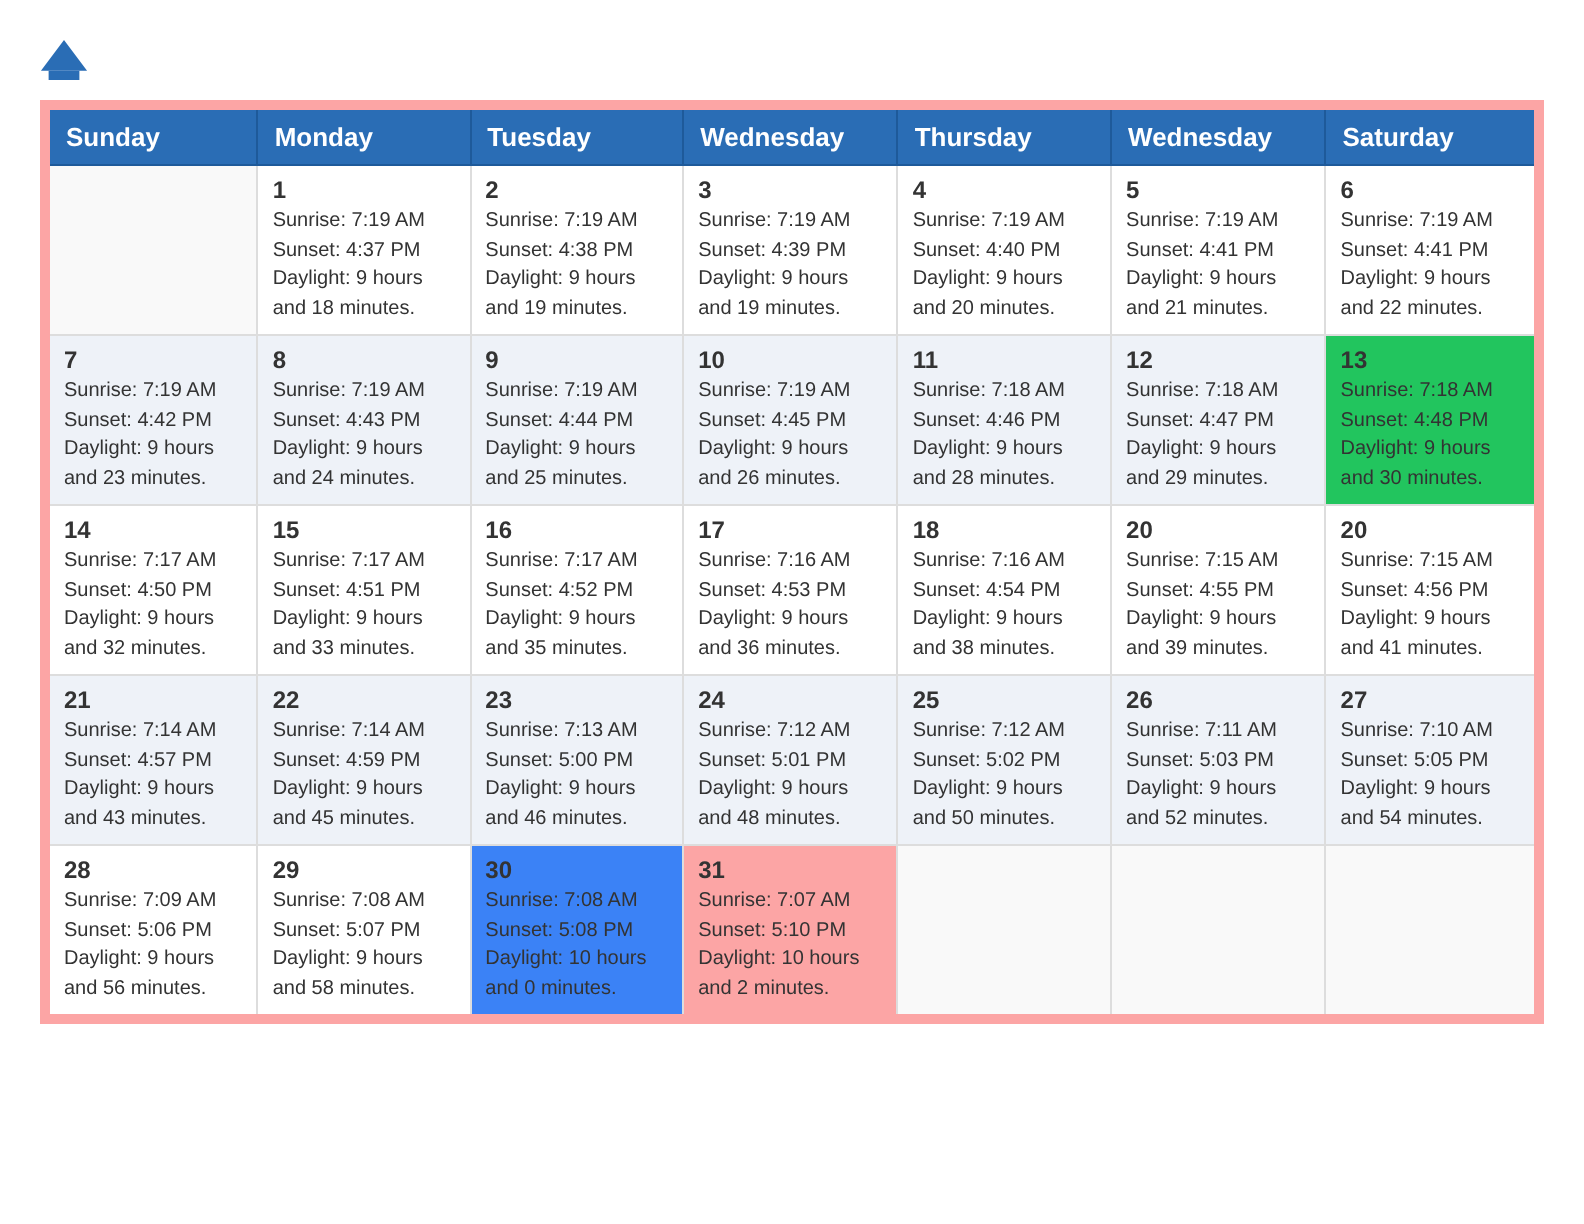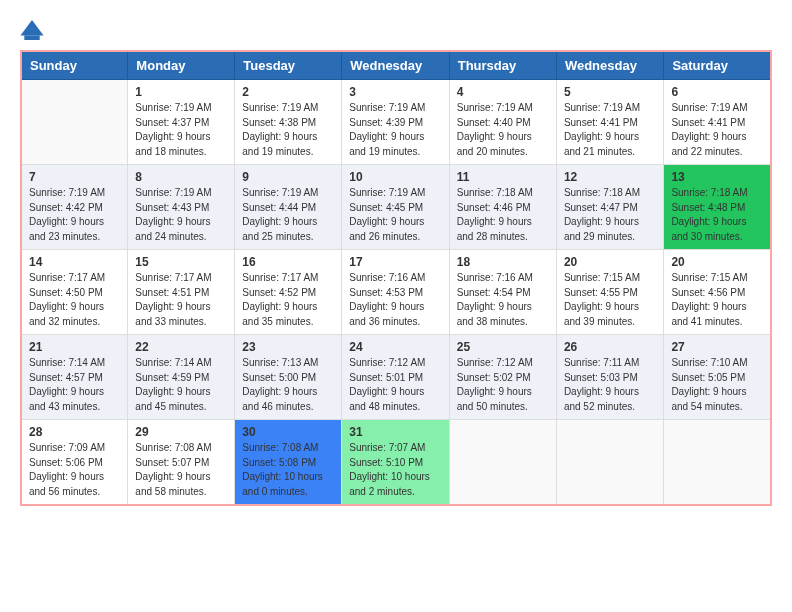--- a/index.html
+++ b/index.html
@@ -48,21 +48,21 @@
       font-weight: bold;
       color: #333;
     }
     .location {
       font-size: 14px;
       color: #555;
     }
     .calendar {
       width: 100%;
       border-collapse: collapse;
-      border: 2px solid #fca5a5;
+      border: 5px solid #fca5a5;
     }
     .calendar th {
       background-color: #2a6db5;
       color: #fff;
       font-size: 13px;
       font-weight: bold;
       padding: 6px 8px;
       text-align: left;
       border: 1px solid #1e5a9a;
     }
@@ -317,21 +317,21 @@
           <div class="cell-info" style="white-space: pre-line;">Sunrise: 7:08 AM
 Sunset: 5:07 PM
 Daylight: 9 hours and 58 minutes.</div>
         </td>
         <td style="background: #3b82f6;">
           <span class="day-number">30</span>
           <div class="cell-info" style="white-space: pre-line;">Sunrise: 7:08 AM
 Sunset: 5:08 PM
 Daylight: 10 hours and 0 minutes.</div>
         </td>
-        <td style="background: #86efac;">
+        <td style="background: #fca5a5;">
           <span class="day-number">31</span>
           <div class="cell-info" style="white-space: pre-line;">Sunrise: 7:07 AM
 Sunset: 5:10 PM
 Daylight: 10 hours and 2 minutes.</div>
         </td>
         <td class="empty"></td>
         <td class="empty"></td>
         <td class="empty"></td>
       </tr>
     </tbody>

